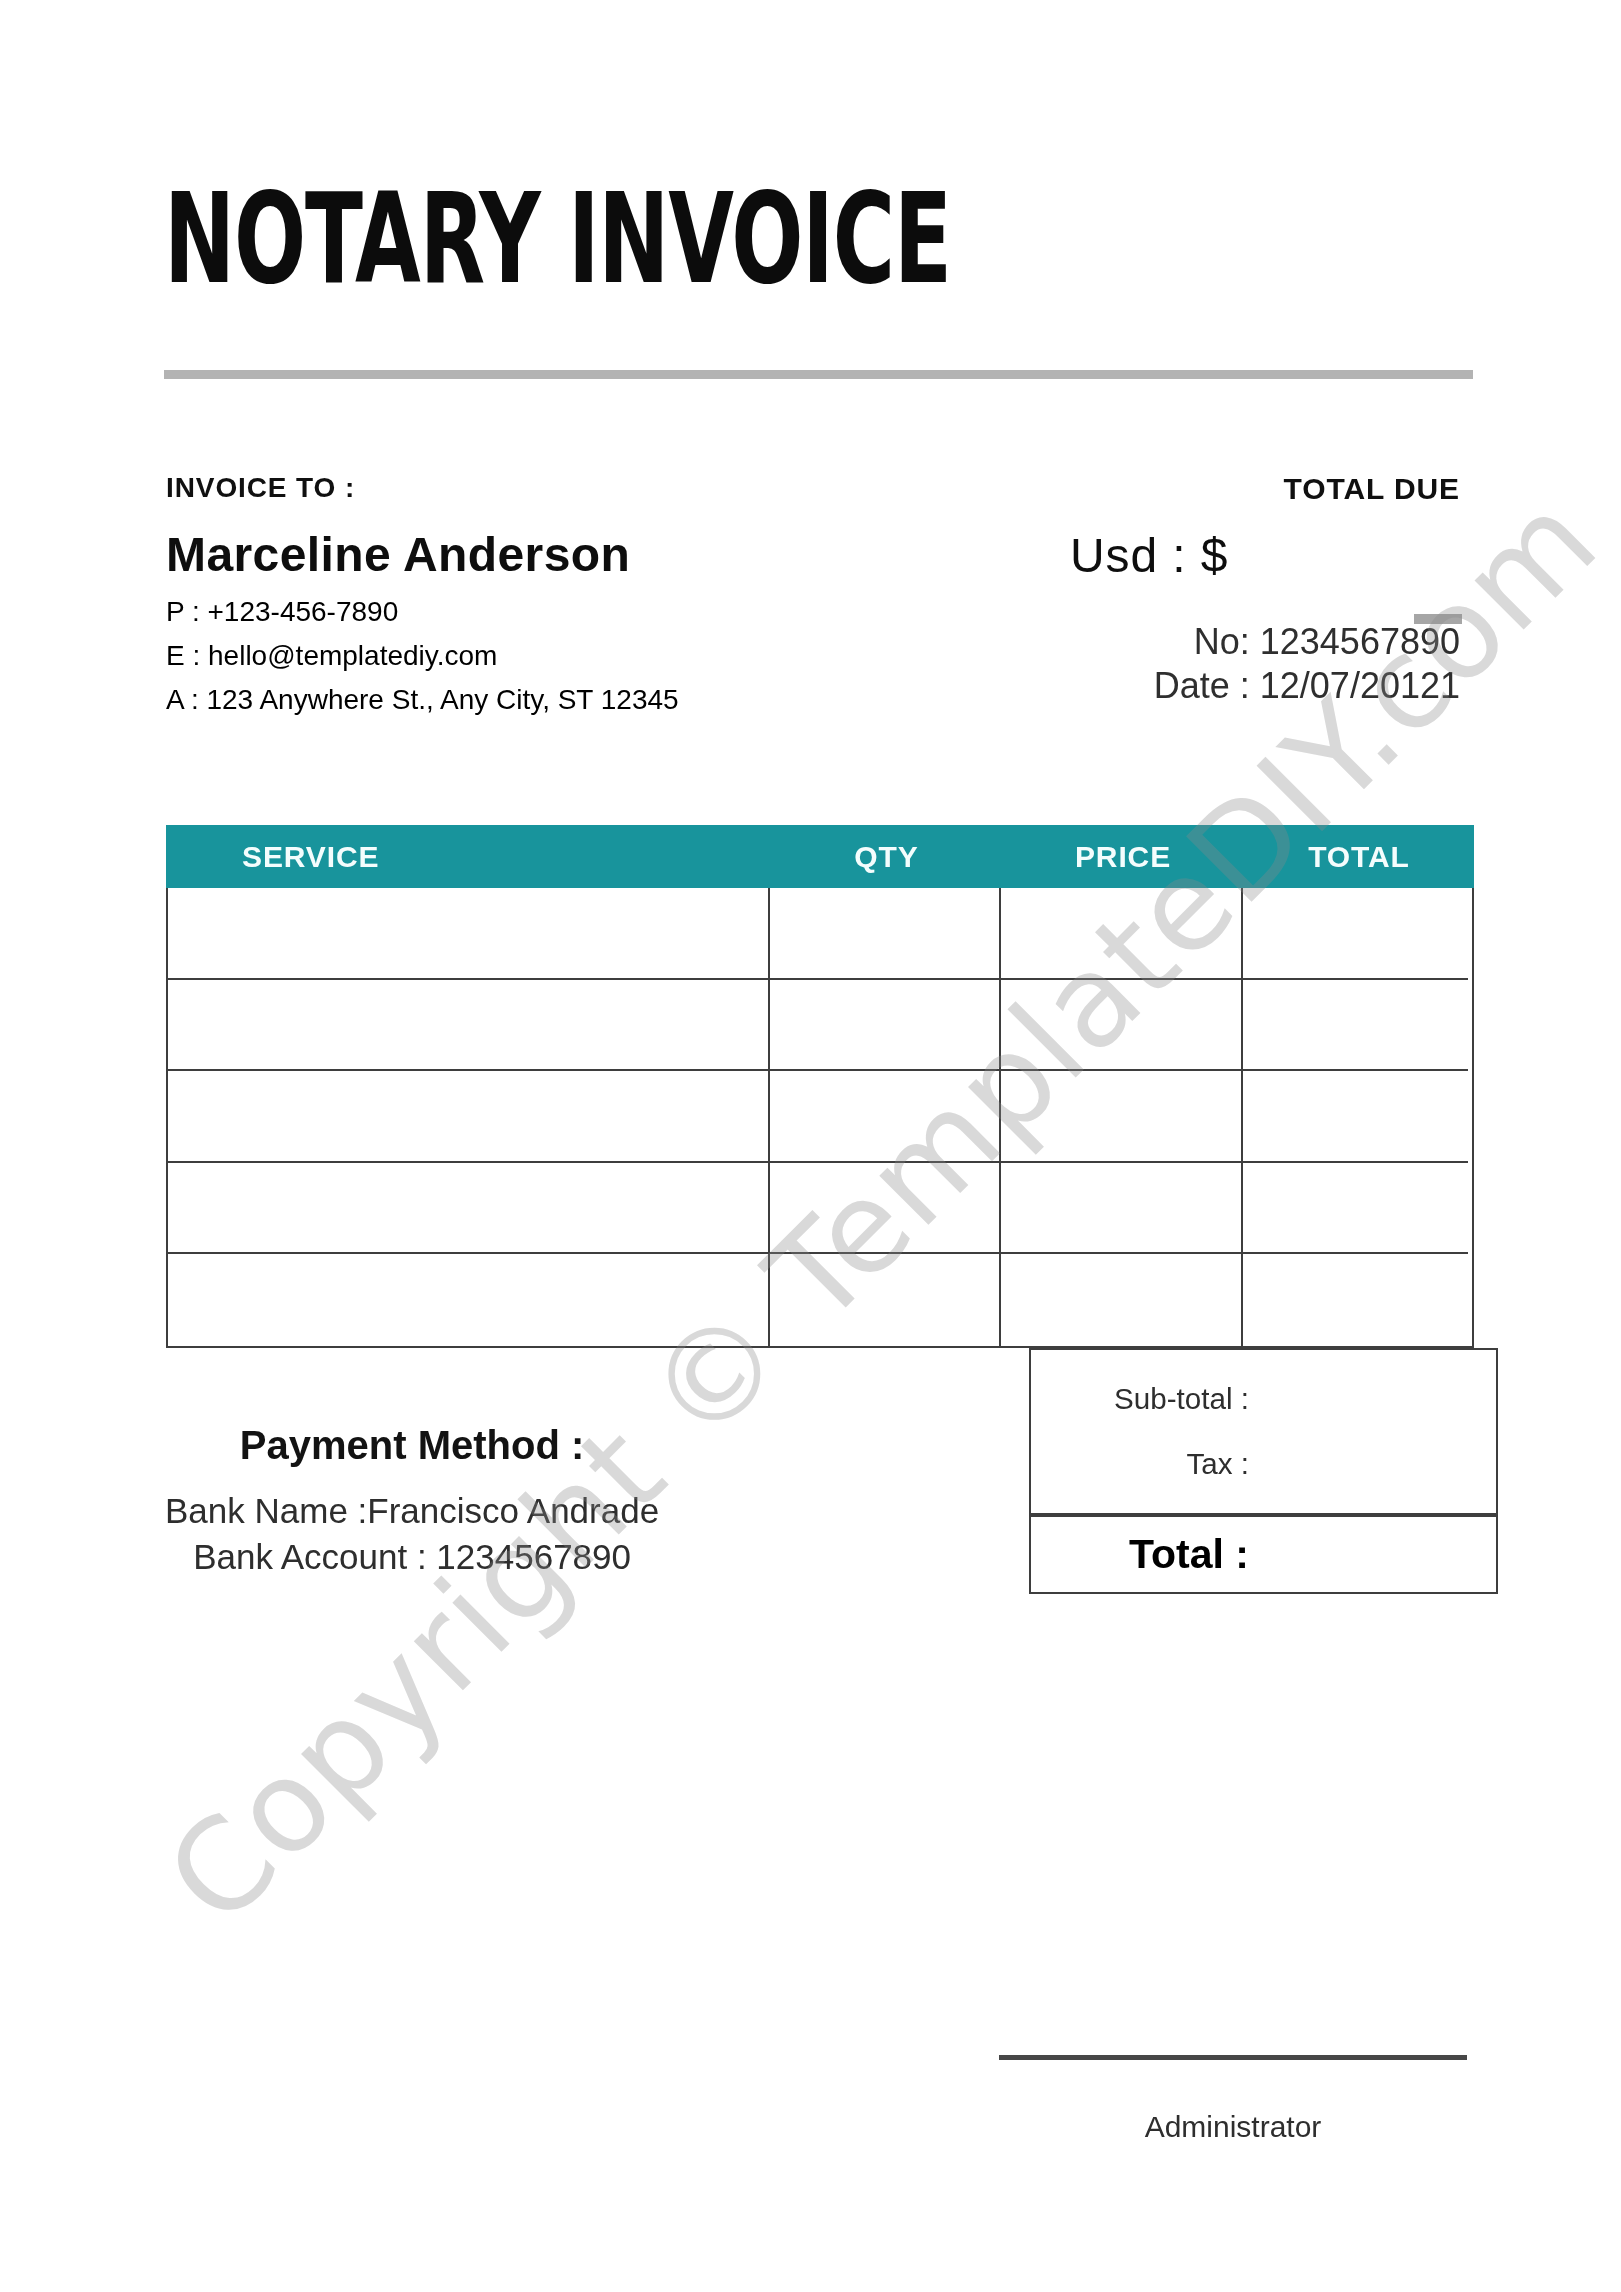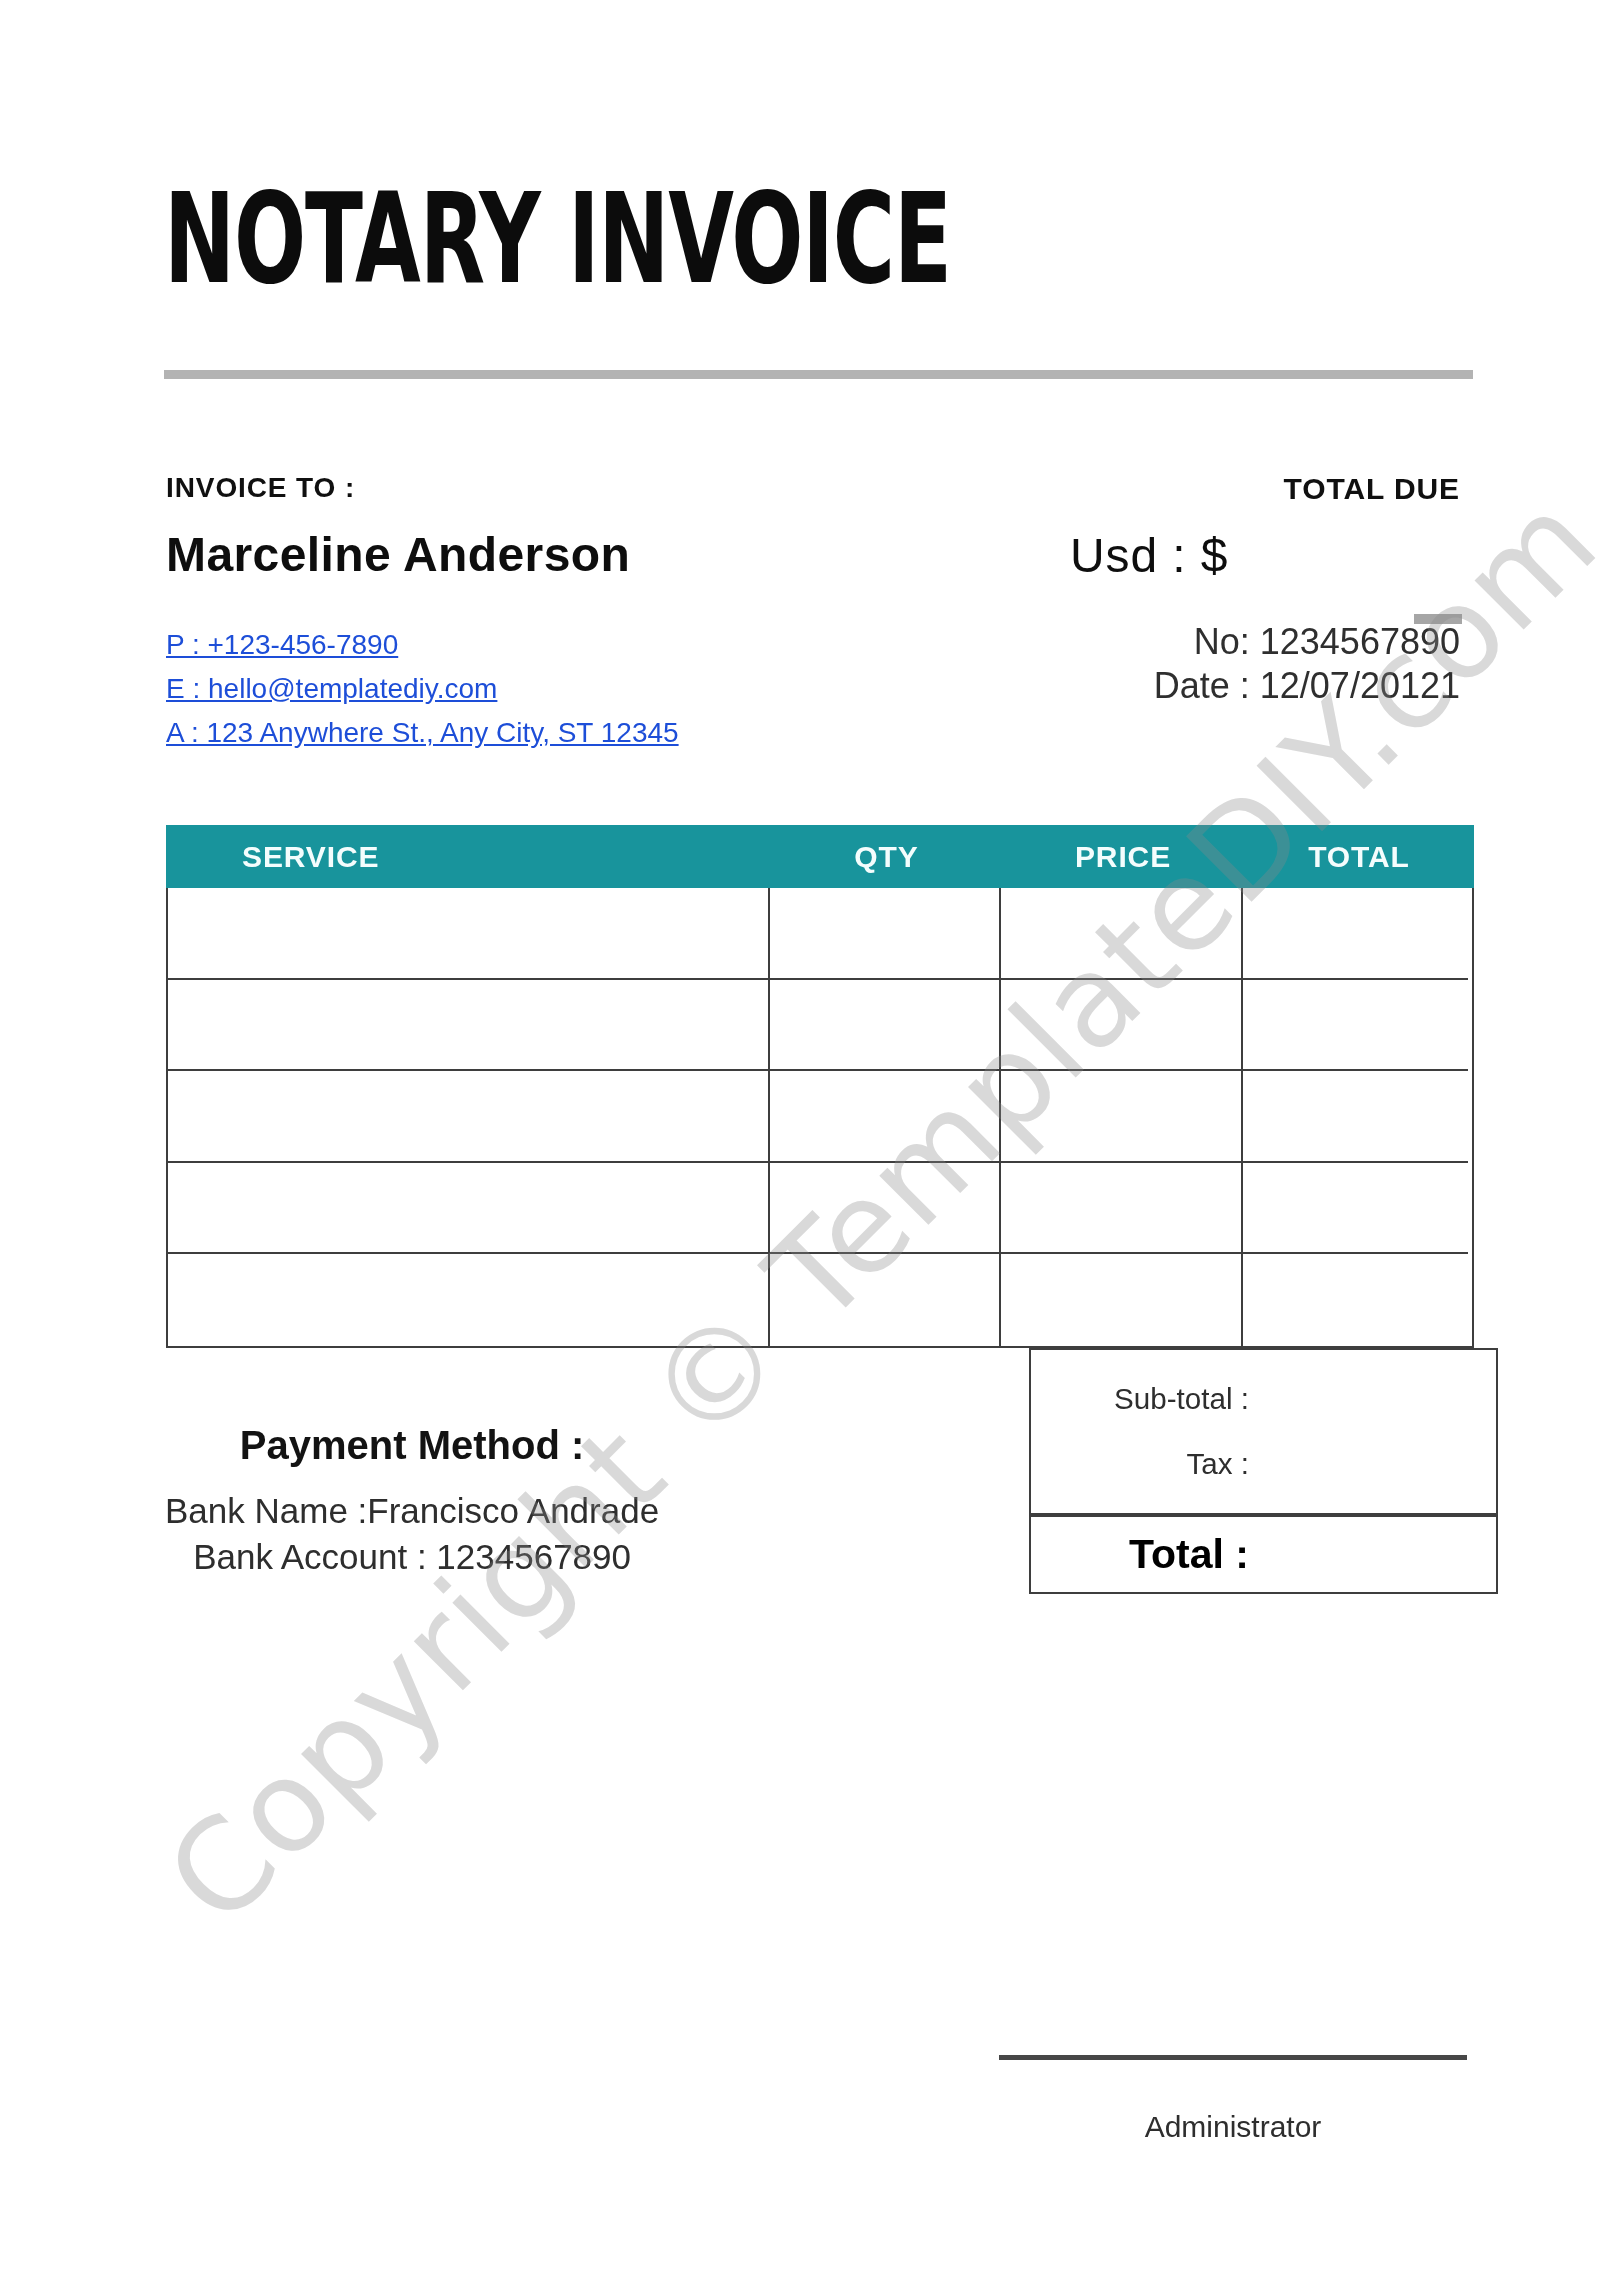--- a/index.html
+++ b/index.html
@@ -28,21 +28,21 @@
     transform:scaleX(0.68);transform-origin:0 0;
   }
   .rule{
     position:absolute;left:164px;top:370px;
     width:1309px;height:9px;background:var(--rule);
   }
   
   .invoice-to{position:absolute;left:166px;top:472px;}
   .section-label{font-size:28px;font-weight:700;letter-spacing:0.9px;color:#101010;}
   .client-name{margin-top:23px;font-size:48px;font-weight:700;color:#0e0e0e;letter-spacing:0.4px;}
-  .contact{margin-top:41px;font-size:28px;line-height:44px;color:#1d4ed8;text-decoration:underline;}
+  .contact{margin-top:8px;font-size:28px;line-height:44px;color:#000000;}
   
   .total-due-label{
     position:absolute;top:472px;right:161px;
     font-size:30px;font-weight:700;letter-spacing:0.9px;color:#101010;
   }
   .currency{
     position:absolute;left:1070px;top:528px;
     font-size:48px;font-weight:400;color:#0e0e0e;letter-spacing:0.9px;
   }
   .dash{

